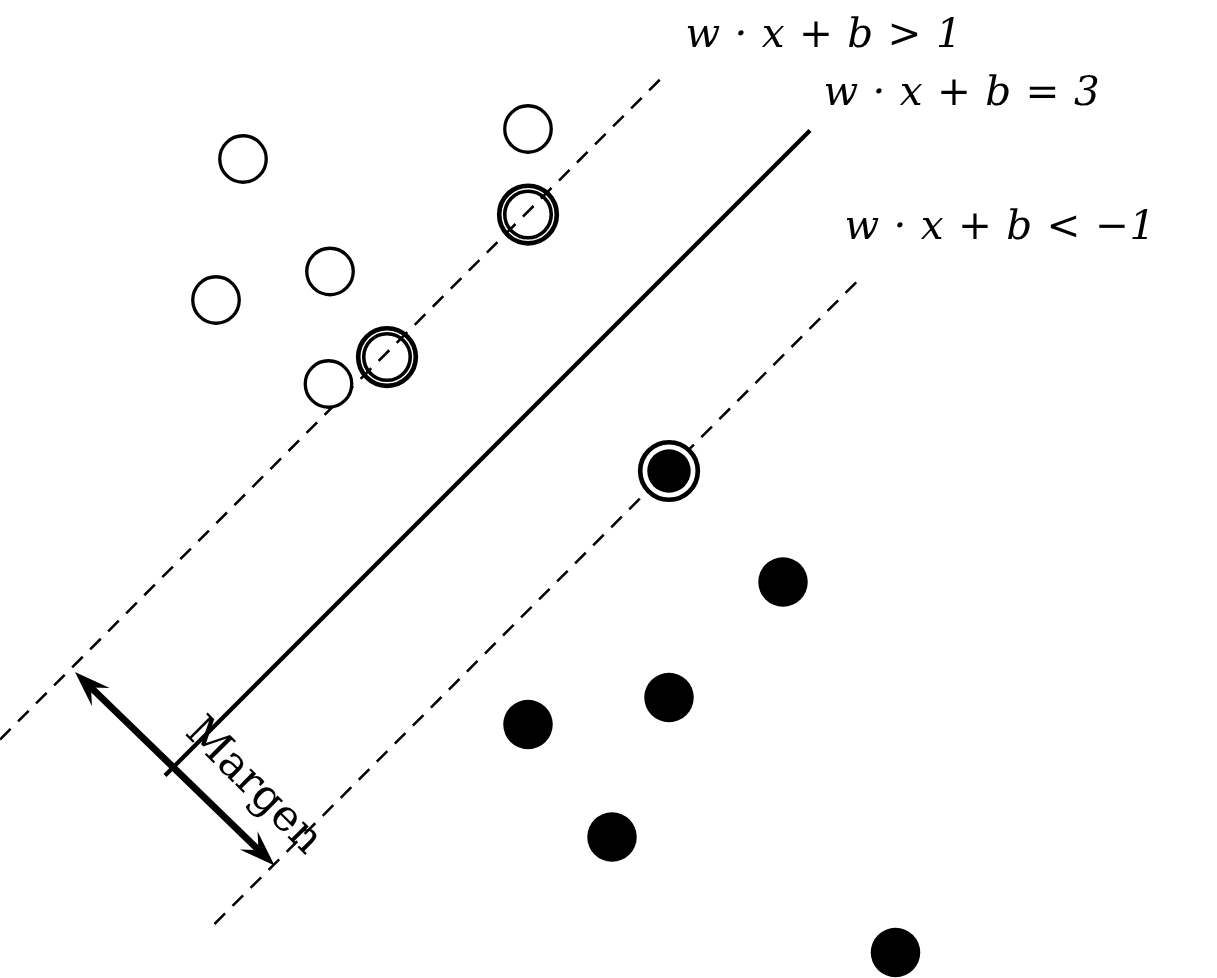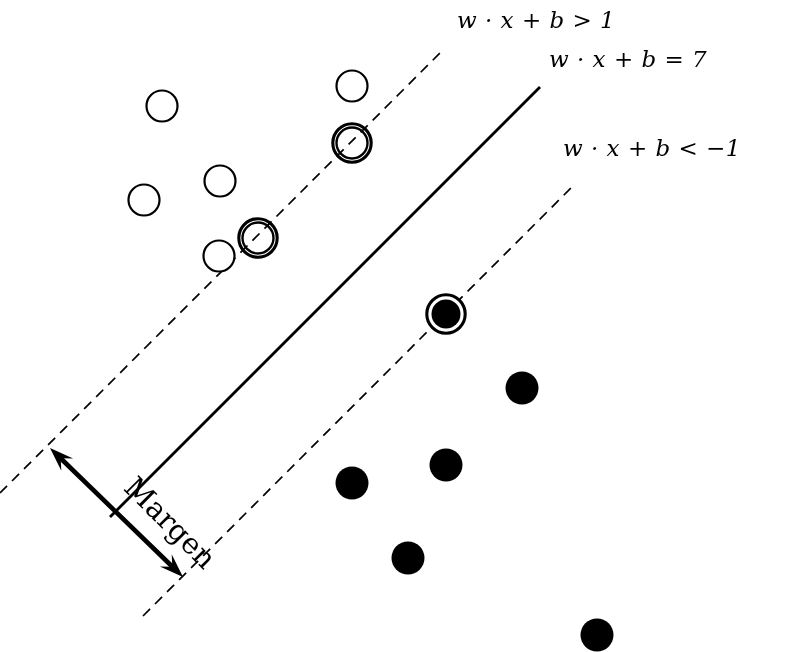--- a/index.html
+++ b/index.html
@@ -16,21 +16,21 @@
     font-family: "DejaVu Serif", "Liberation Serif", serif;
   }
   .stage svg {
     position: absolute;
     left: 0;
     top: 0;
   }
   .math-label {
     position: absolute;
     font-style: italic;
-    font-size: 23px;
+    font-size: 27px;
     line-height: 1.1;
     color: #000000;
     white-space: nowrap;
     letter-spacing: 0.5px;
   }
   .margin-label {
     position: absolute;
     font-style: normal;
     font-size: 29px;
     line-height: 1;
@@ -77,19 +77,19 @@
         <circle cx="597" cy="635" r="16.5" fill="#000000"></circle>
       </g>
     <g id="g-neg-sv">
         <circle cx="446" cy="314" r="19.2" fill="#ffffff" stroke="#000000" stroke-width="3.1"></circle>
         <circle cx="446" cy="314" r="14.5" fill="#000000"></circle>
       </g>
   </svg>
 
   <div class="math-label" id="lbl-pos" style="left: 457px; top: 8px;">w · x + b &gt; 1</div>
 
-  <div class="math-label" id="lbl-bnd" style="left: 549px; top: 47px;">w · x + b = 7</div>
+  <div class="math-label" id="lbl-bnd" style="left: 549px; top: 47px;">w · x + b = 3</div>
 
   <div class="math-label" id="lbl-neg" style="left: 563px; top: 136px;">w · x + b &lt; −1</div>
 
   <div class="margin-label" id="lbl-margin" style="left: 170px; top: 523px; transform: translate(-50%, -50%) rotate(45deg);">Margen</div>
 
 </div>
 
 </body></html>

